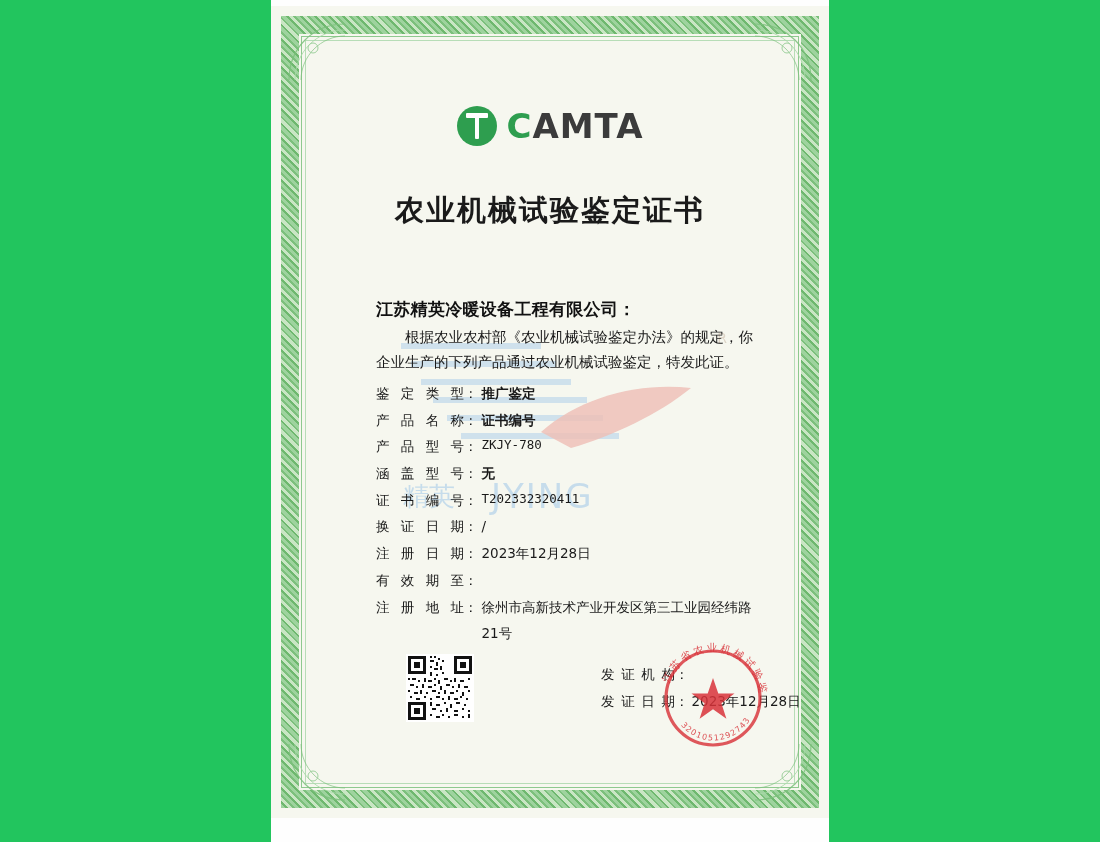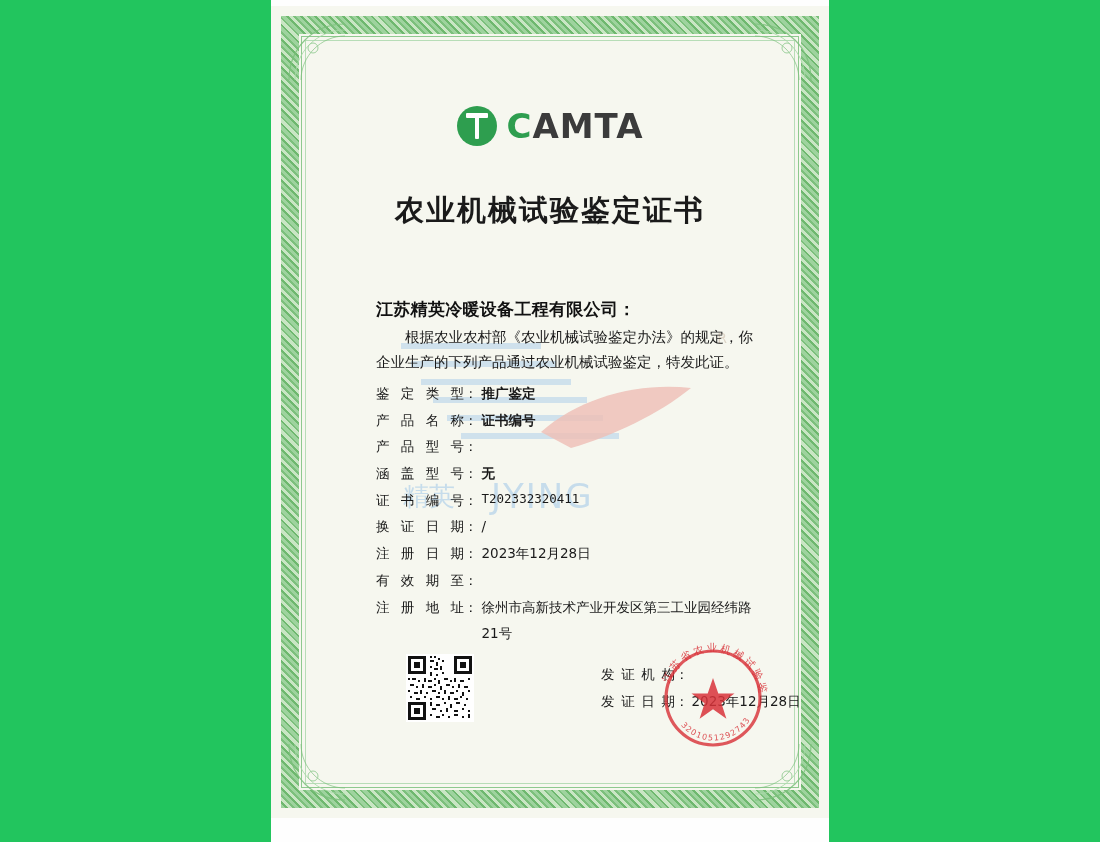--- a/index.html
+++ b/index.html
@@ -352,20 +352,21 @@
 
         <div class="field-row">
           <span class="field-label">产品名称</span>
           <span class="field-colon">：</span>
           <span class="field-value bold-cn">证书编号</span>
         </div>
 
         <div class="field-row">
           <span class="field-label">产品型号</span>
           <span class="field-colon">：</span>
+          <span class="field-value mono">ZKJY-780</span>
         </div>
 
         <div class="field-row">
           <span class="field-label">涵盖型号</span>
           <span class="field-colon">：</span>
           <span class="field-value bold-cn">无</span>
         </div>
 
         <div class="field-row">
           <span class="field-label">证书编号</span>

